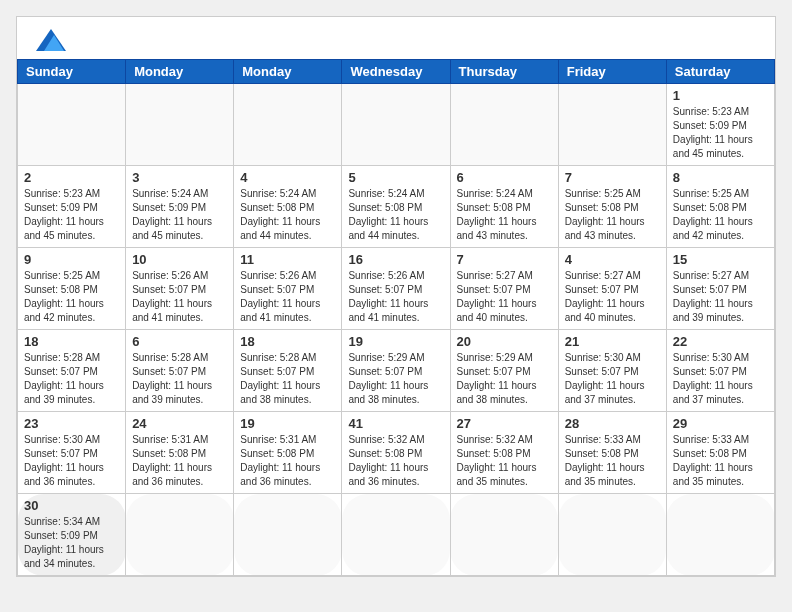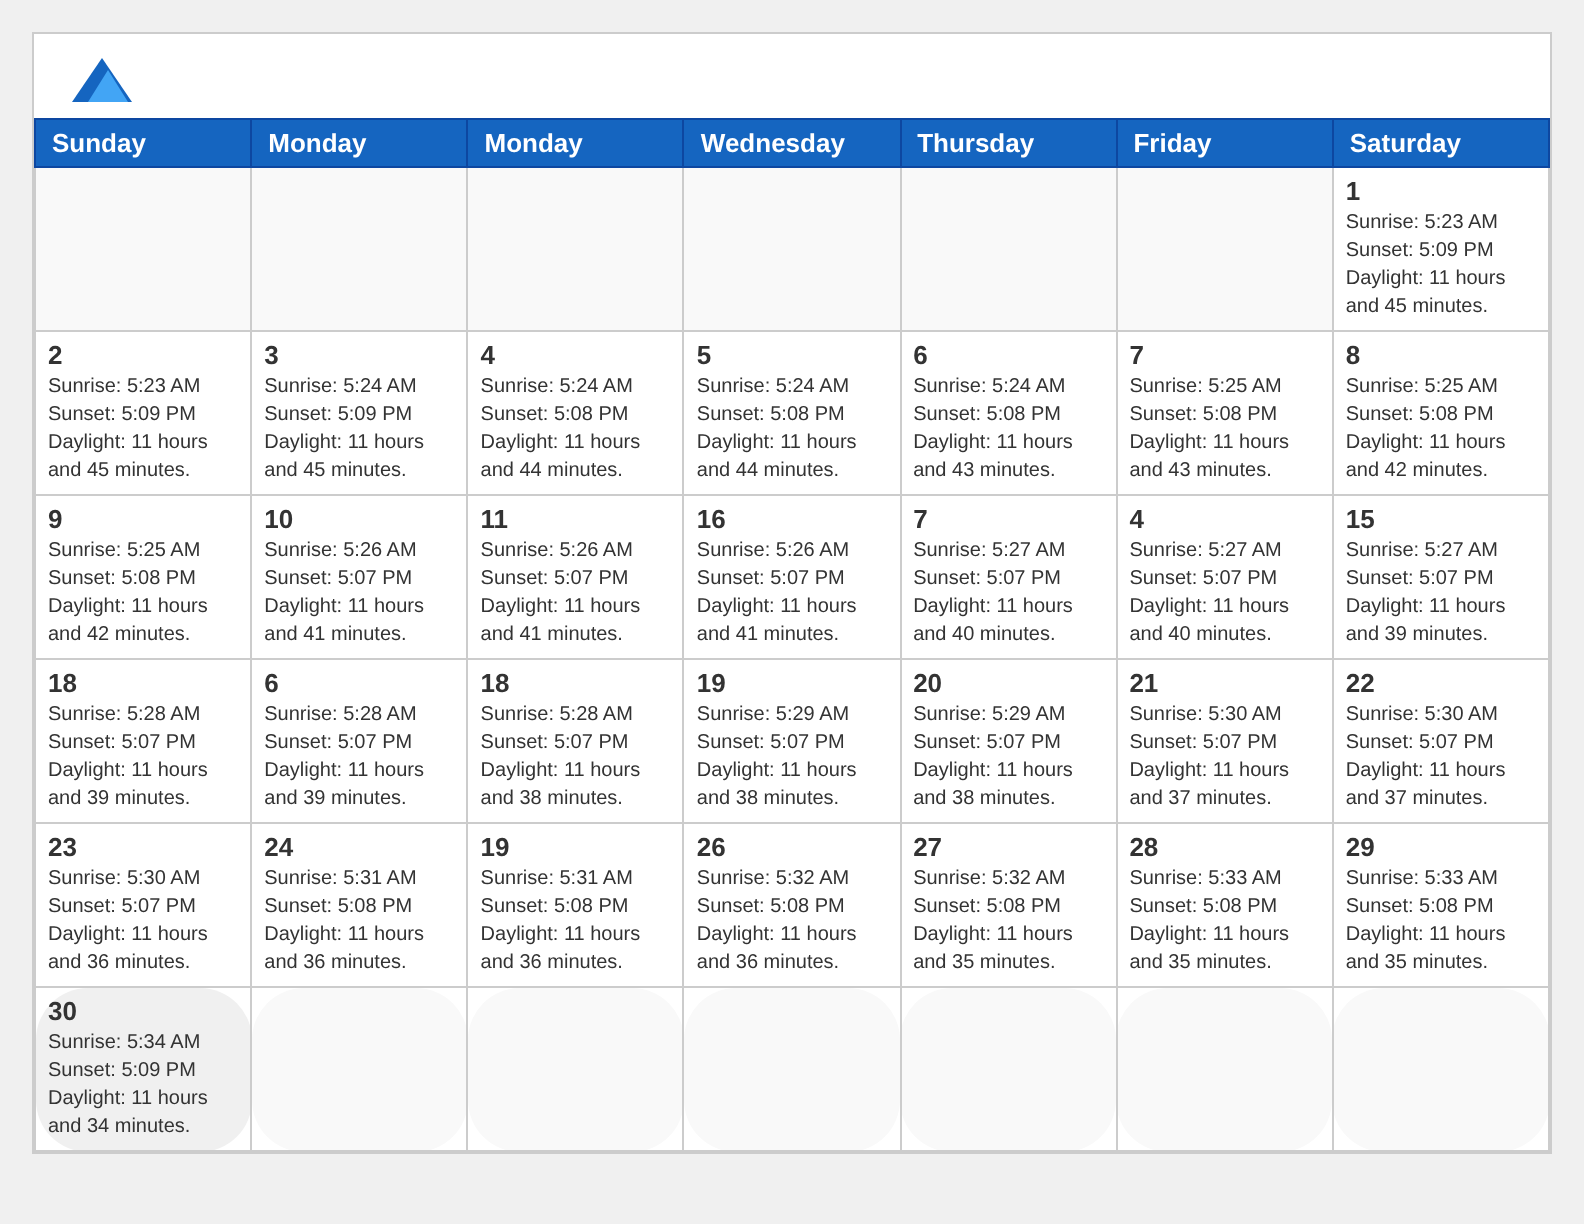--- a/index.html
+++ b/index.html
@@ -317,21 +317,21 @@
 and 36 minutes.</div>
           </td>
           <td>
             <span class="day-number">19</span>
             <div class="day-info" style="white-space: pre-line;">Sunrise: 5:31 AM
 Sunset: 5:08 PM
 Daylight: 11 hours
 and 36 minutes.</div>
           </td>
           <td>
-            <span class="day-number">26</span>
+            <span class="day-number">41</span>
             <div class="day-info" style="white-space: pre-line;">Sunrise: 5:32 AM
 Sunset: 5:08 PM
 Daylight: 11 hours
 and 36 minutes.</div>
           </td>
           <td>
             <span class="day-number">27</span>
             <div class="day-info" style="white-space: pre-line;">Sunrise: 5:32 AM
 Sunset: 5:08 PM
 Daylight: 11 hours

